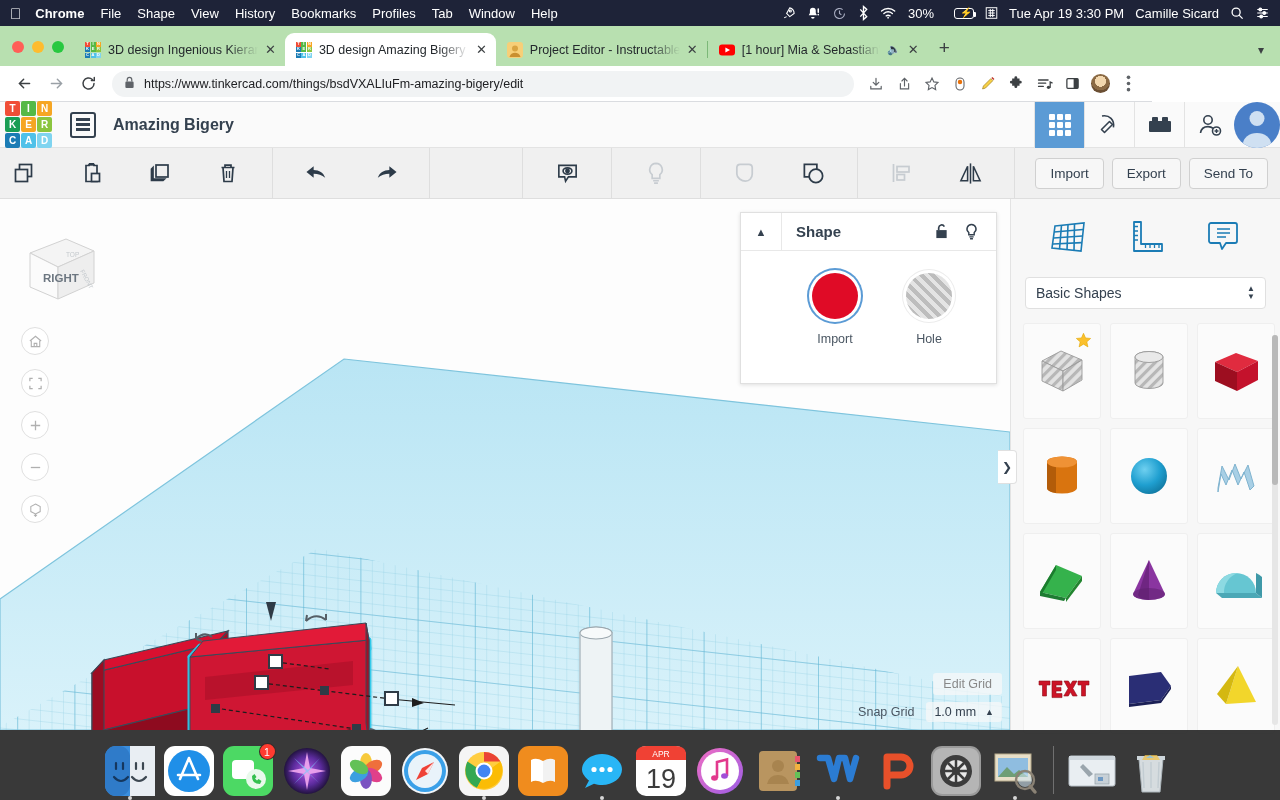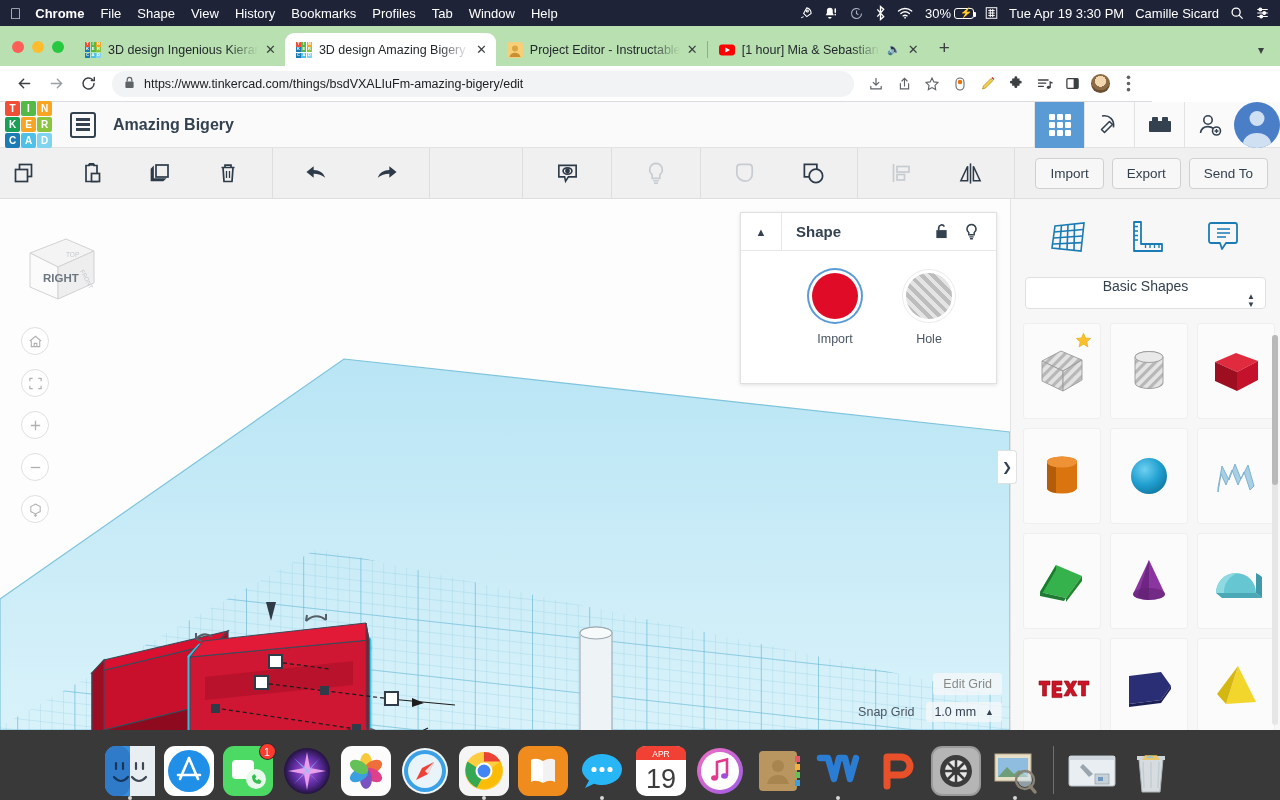--- a/index.html
+++ b/index.html
@@ -16,21 +16,21 @@
     position: absolute; top: 0; left: 0; width: 1280px; height: 26px;
     background: #1e2338; color: #fff;
     display: flex; align-items: center; padding: 0 10px;
     font-size: 13px;
   }
   .menubar .apple { font-size: 15px; margin-right: 14px; line-height: 1; }
   .menubar .mi { margin-right: 16px; white-space: nowrap; }
   .menubar .mi.bold { font-weight: bold; }
   .menubar .spacer { flex: 1; }
   .menubar .ri { margin-left: 11px; display: flex; align-items: center; }
-  .menubar .battery { display: flex; align-items: center; gap: 3px; }
+  .menubar .battery { display: flex; align-items: center; gap: 20px; }
   .battshell {
     width: 20px; height: 11px; border: 1.4px solid #fff; border-radius: 3px;
     position: relative; display: inline-block;
   }
   .battshell:after {
     content: ""; position: absolute; right: -3px; top: 3px;
     width: 2px; height: 5px; background: #fff; border-radius: 0 1px 1px 0;
   }
   .battshell .bolt { position: absolute; left: 5px; top: -2px; font-size: 10px; color:#fff; }
 
@@ -163,21 +163,21 @@
 
   
   .sidebar { position: absolute; top: 199px; left: 1010px; width: 270px; height: 531px;
              background: #f7f7f7; border-left: 1px solid #e3e3e3; }
   .sb-tabs { display: flex; justify-content: space-around; align-items: center;
              padding: 14px 18px 10px; }
   .sb-tab { width: 54px; height: 48px; display: flex; align-items: center; justify-content: center;
             color: #1b7cb5; cursor: pointer; }
   .sb-select { margin: 6px 14px 0; height: 32px; background: #fff; border: 1px solid #e0e0e0;
                border-radius: 4px; display: flex; align-items: center; padding: 0 10px;
-               font-size: 14px; color: #34414f; flex-direction: column; }
+               font-size: 14px; color: #34414f; }
   .sb-select .spin { margin-left: auto; display: flex; flex-direction: column; gap: 2px;
                      font-size: 8px; line-height: 6px; color: #34414f; }
   .shape-grid { display: grid; grid-template-columns: repeat(3, 78px); gap: 9px;
                 padding: 14px 0 0 12px; }
   .shape-cell { width: 78px; height: 96px; background: #fbfbfb; border: 1px solid #efefef;
                 border-radius: 3px; position: relative; display: flex;
                 align-items: center; justify-content: center; cursor: pointer; }
   .sb-scroll { position: absolute; right: 2px; top: 136px; width: 6px; height: 390px;
                background: #e6e6e6; border-radius: 3px; }
   .sb-scroll i { display: block; width: 6px; height: 150px; background: #b9b9b9; border-radius: 3px; }

